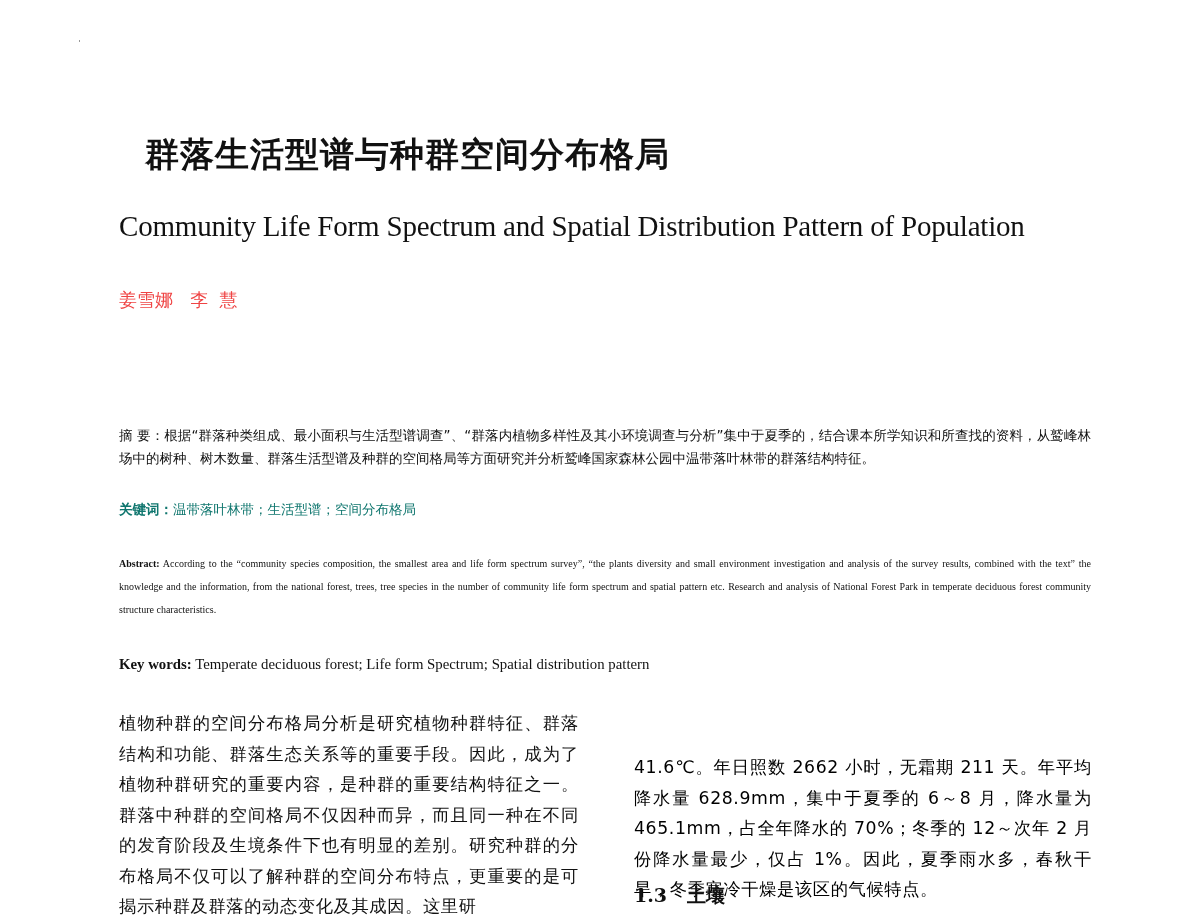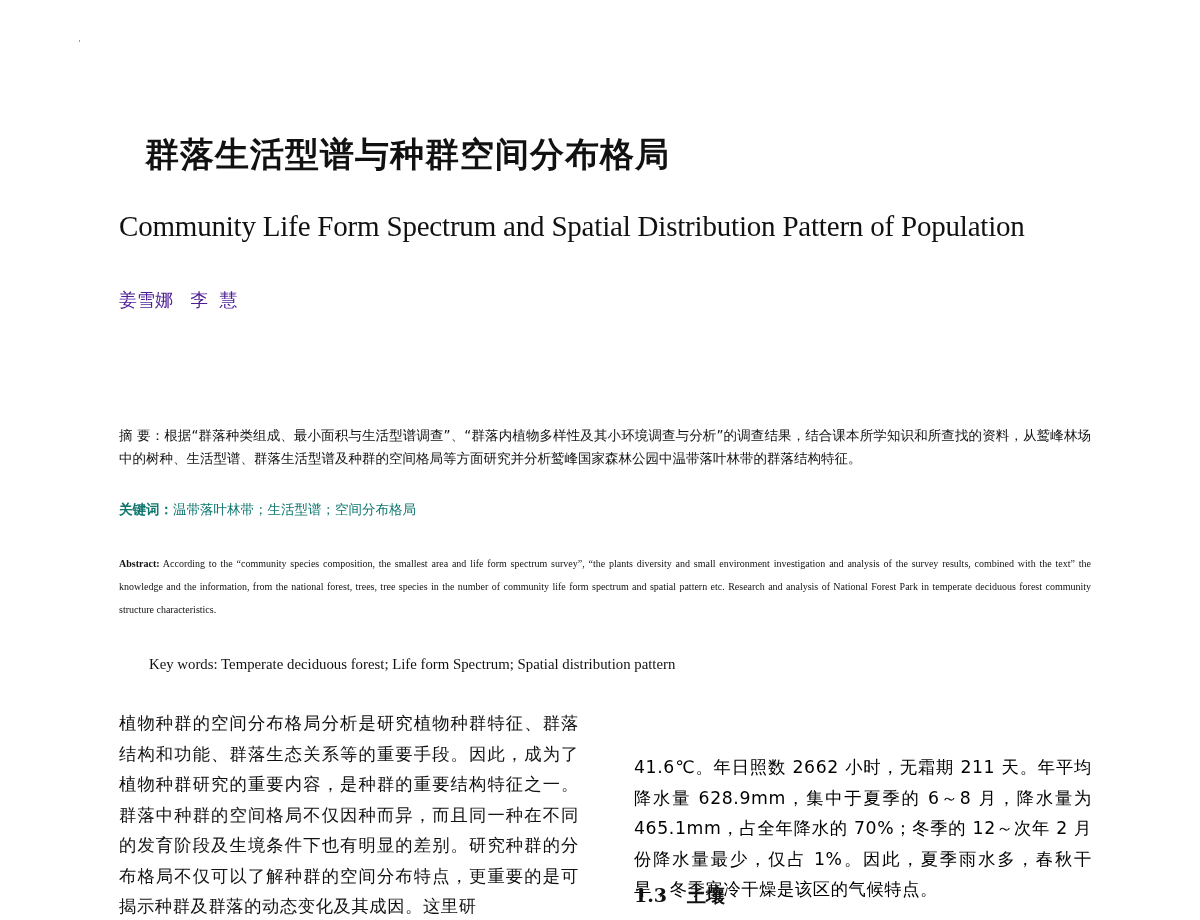--- a/index.html
+++ b/index.html
@@ -1,48 +1,48 @@
 <!DOCTYPE html>
 <html><head>
   <meta charset="utf-8">
   <style>
     html, body { margin: 0; padding: 0; background: #ffffff; }
     body { width: 1200px; height: 920px; overflow: hidden; position: relative; color: #111; }
     .page { position: absolute; left: 0; top: 0; width: 1200px; height: 920px; }
     .title-cn { position: absolute; left: 118px; top: 132px; font-family: "DejaVu Serif", serif; font-weight: bold; font-size: 34px; letter-spacing: 1px; color: #111; white-space: nowrap; margin-left: 27px; }
     .title-en { position: absolute; left: 119px; top: 210px; font-family: "Liberation Serif", serif; font-size: 29px; color: #111; white-space: nowrap; letter-spacing: -0.2px; text-align: center; }
-    .authors { position: absolute; left: 119px; top: 288px; font-family: "DejaVu Serif", serif; font-size: 18px; color: #4c1d95; white-space: pre; }
+    .authors { position: absolute; left: 119px; top: 288px; font-family: "DejaVu Serif", serif; font-size: 18px; color: #ef4444; white-space: pre; }
     .abstract-cn { position: absolute; left: 119px; top: 424px; width: 972px; font-family: "DejaVu Sans", sans-serif; font-size: 13.5px; line-height: 23px; color: #111; text-align: justify; }
     .abstract-cn .label { font-weight: normal; }
     .keywords-cn { position: absolute; left: 119px; top: 501px; font-family: "DejaVu Sans", sans-serif; font-size: 13.5px; color: #0f766e; white-space: nowrap; }
     .keywords-cn .label { font-weight: bold; }
     .abstract-en { position: absolute; left: 119px; top: 552px; width: 972px; font-family: "Liberation Serif", serif; font-size: 10px; line-height: 23px; color: #111; text-align: justify; }
     .abstract-en .label { font-weight: bold; }
     .keywords-en { position: absolute; left: 119px; top: 656px; font-family: "Liberation Serif", serif; font-size: 14.8px; color: #111; white-space: nowrap; }
-    .keywords-en .label { font-weight: normal; margin-left: 30px; }
+    .keywords-en .label { font-weight: bold; }
     .col-left { position: absolute; left: 119px; top: 708px; width: 460px; font-family: "DejaVu Sans", sans-serif; font-size: 17.3px; line-height: 30.5px; color: #111; text-align: justify; letter-spacing: 0.6px; }
     .col-right { position: absolute; left: 634px; top: 708px; width: 458px; font-family: "DejaVu Sans", sans-serif; font-size: 17.3px; line-height: 30.5px; color: #000000; text-align: justify; letter-spacing: 0.6px; margin-top: 44px; }
     .section-heading { position: absolute; left: 634px; top: 883px; font-family: "DejaVu Serif", serif; font-weight: bold; font-size: 19px; color: #111; white-space: pre; }
     .speck { position: absolute; width: 1px; height: 2px; background: #999; }
   </style>
 </head>
 <body>
 
 <div class="page">
 
   <div class="speck" style="left:79px;top:40px;"></div>
 
   <div class="title-cn">群落生活型谱与种群空间分布格局</div>
 
   <div class="title-en">Community Life Form Spectrum and Spatial Distribution Pattern of Population</div>
 
   <div class="authors"><span>姜雪娜</span>   <span>李  慧</span></div>
 
   <div class="abstract-cn">
-    <span class="label">摘  要：</span><span>根据“群落种类组成、最小面积与生活型谱调查”、“群落内植物多样性及其小环境调查与分析”的调查结果，结合课本所学知识和所查找的资料，从鹫峰林场中的树种、生活型谱、群落生活型谱及种群的空间格局等方面研究并分析鹫峰国家森林公园中温带落叶林带的群落结构特征。</span>
+    <span class="label">摘  要：</span><span>根据“群落种类组成、最小面积与生活型谱调查”、“群落内植物多样性及其小环境调查与分析”集中于夏季的，结合课本所学知识和所查找的资料，从鹫峰林场中的树种、树木数量、群落生活型谱及种群的空间格局等方面研究并分析鹫峰国家森林公园中温带落叶林带的群落结构特征。</span>
   </div>
 
   <div class="keywords-cn">
     <span class="label">关键词：</span><span>温带落叶林带；生活型谱；空间分布格局</span>
   </div>
 
   <div class="abstract-en">
     <span class="label">Abstract:</span><span> According to the “community species composition, the smallest area and life form spectrum survey”,  “the plants diversity and small environment investigation and analysis of the survey results, combined with the text” the knowledge and the information, from the national forest, trees, tree species in the number of community life form spectrum and spatial pattern etc. Research and analysis of National Forest Park in temperate deciduous forest community structure characteristics.</span>
   </div>
 

